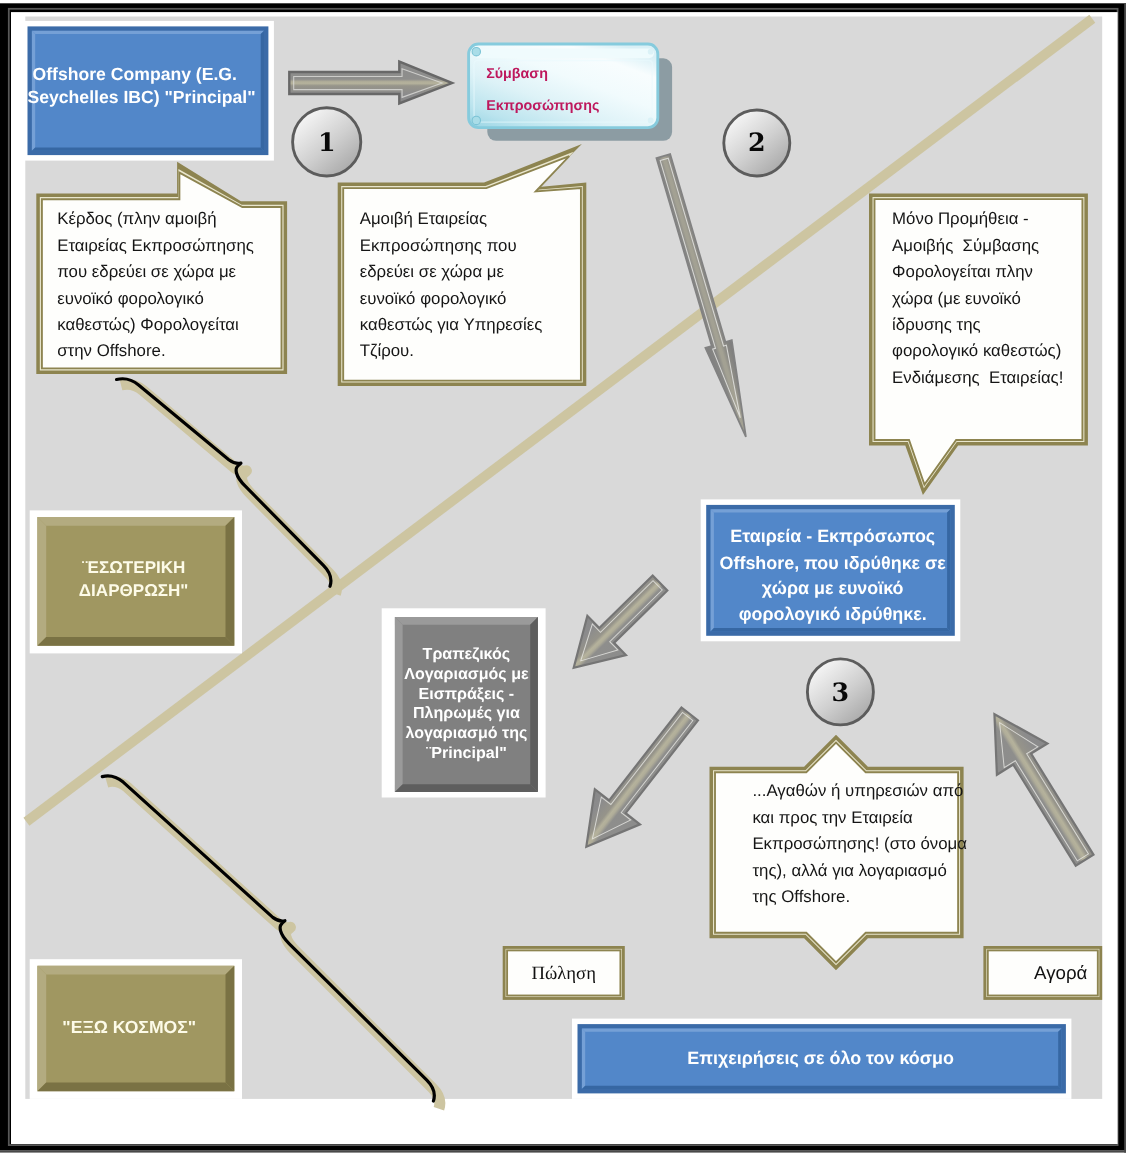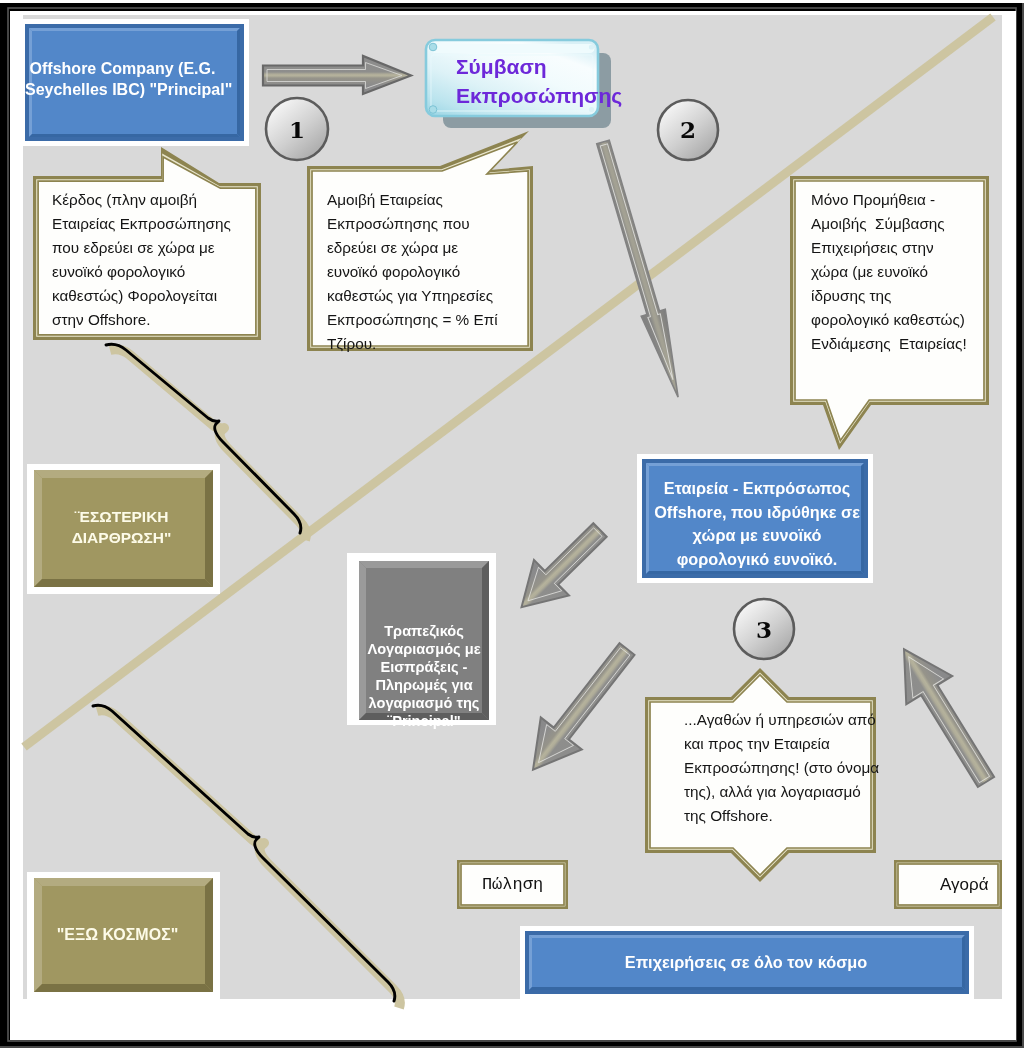--- a/index.html
+++ b/index.html
@@ -229,28 +229,27 @@
   <span>καθεστώς) Φορολογείται</span>
   <span>στην Offshore.</span>
 </div>
 
 <div class="tb callout-text" style="left:327px;top:188px;width:205px;">
   <span>Αμοιβή Εταιρείας</span>
   <span>Εκπροσώπησης που</span>
   <span>εδρεύει σε χώρα με</span>
   <span>ευνοϊκό φορολογικό</span>
   <span>καθεστώς για Υπηρεσίες</span>
-  <span>Εκπροσώπησης = % Επί</span>
   <span>Τζίρου.</span>
 </div>
 
 <div class="tb callout-text" style="left:811px;top:188px;width:190px;">
   <span>Μόνο Προμήθεια -</span>
   <span>Αμοιβής  Σύμβασης</span>
-  <span>Επιχειρήσεις στην</span>
+  <span>Φορολογείται πλην</span>
   <span>χώρα (με ευνοϊκό</span>
   <span>ίδρυσης της</span>
   <span>φορολογικό καθεστώς)</span>
   <span>Ενδιάμεσης  Εταιρείας!</span>
 </div>
 
 <div class="tb callout-text" style="left:657px;top:708px;width:210px;margin-left:27px;">
   <span>...Αγαθών ή υπηρεσιών από</span>
   <span>και προς την Εταιρεία</span>
   <span>Εκπροσώπησης! (στο όνομα</span>
@@ -260,51 +259,51 @@
 
 <div class="tb box-text" style="left:25px;top:58px;width:195px;font-size:16px;line-height:21px;">
   <span>Offshore Company (E.G.</span>
   <span>Seychelles IBC) "Principal"</span>
 </div>
 
 <div class="tb box-text" style="left:644px;top:477px;width:226px;font-size:16.3px;line-height:23.5px;">
   <span>Εταιρεία - Εκπρόσωπος</span>
   <span>Offshore, που ιδρύθηκε σε</span>
   <span>χώρα με ευνοϊκό</span>
-  <span>φορολογικό ευνοϊκό.</span>
+  <span>φορολογικό ιδρύθηκε.</span>
 </div>
 
 <div class="tb box-text" style="left:524px;top:952px;width:444px;font-size:16.3px;line-height:21px;">
   <span>Επιχειρήσεις σε όλο τον κόσμο</span>
 </div>
 
-<div class="tb box-text" style="left:359px;top:587px;width:130px;font-size:14.6px;line-height:17.9px;margin-top:36px;">
+<div class="tb box-text" style="left:359px;top:587px;width:130px;font-size:14.6px;line-height:17.9px;">
   <span>Τραπεζικός</span>
   <span>Λογαριασμός με</span>
   <span>Εισπράξεις -</span>
   <span>Πληρωμές για</span>
   <span>λογαριασμό της</span>
   <span>¨Principal"</span>
 </div>
 
 <div class="tb box-text" style="left:30px;top:506px;width:183px;font-size:15.5px;line-height:21px;color:#fdfbe8;">
   <span>¨ΕΣΩΤΕΡΙΚΗ</span>
   <span>ΔΙΑΡΘΡΩΣΗ"</span>
 </div>
 
 <div class="tb box-text" style="left:26px;top:924px;width:183px;font-size:16px;line-height:21px;color:#fdfbe8;">
   <span>"ΕΞΩ ΚΟΣΜΟΣ"</span>
 </div>
 
-<div class="tb" style="left:456px;top:52px;width:160px;font-family:'Liberation Sans',sans-serif;font-weight:bold;font-size:21px;line-height:29px;color:#6d28d9;">
+<div class="tb" style="left:442px;top:52px;width:160px;font-family:'Liberation Sans',sans-serif;font-weight:bold;font-size:13px;line-height:29px;color:#be185d;">
   <span>Σύμβαση</span>
   <span>Εκπροσώπησης</span>
 </div>
 
-<div class="tb" style="left:457px;top:875px;width:111px;text-align:center;font-family:Liberation Mono, monospace;font-size:17px;color:#111;">
+<div class="tb" style="left:457px;top:875px;width:111px;text-align:center;font-family:Liberation Serif, serif;font-size:17px;color:#111;">
   <span>Πώληση</span>
 </div>
 <div class="tb" style="left:894px;top:875px;width:108px;font-family:'Liberation Sans',sans-serif;font-size:17px;color:#111;padding-left:46px;">
   <span>Αγορά</span>
 </div>
 
 <div class="tb badge-num" style="left:270px;top:116px;width:54px;">
   <span>1</span>
 </div>
 <div class="tb badge-num" style="left:661px;top:116px;width:54px;">

